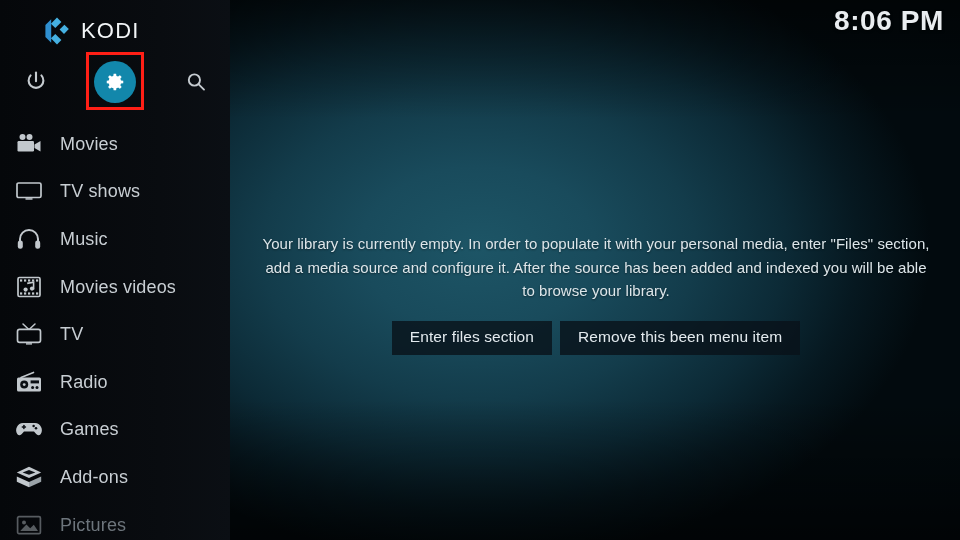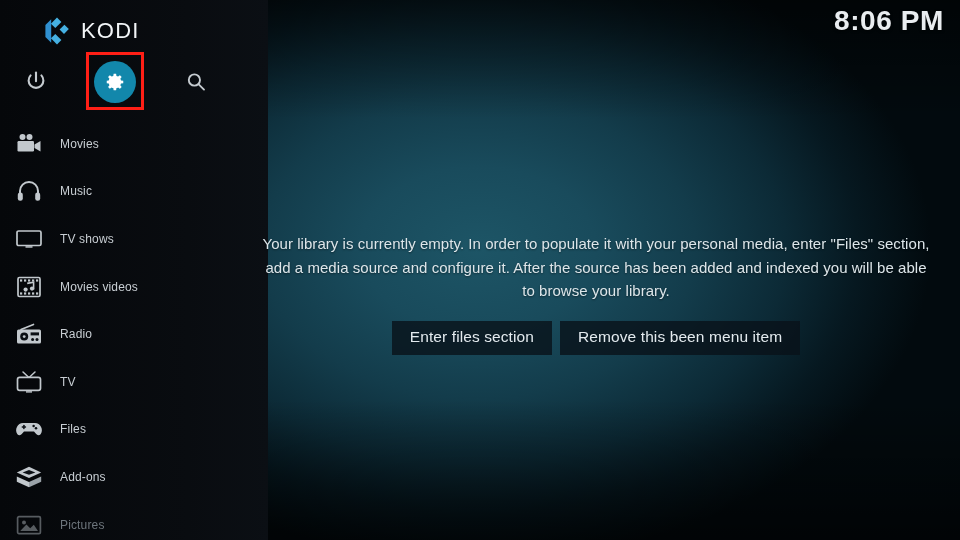--- a/index.html
+++ b/index.html
@@ -19,21 +19,21 @@
       #02080c;
   }
   #content-background:after{
     content:"";position:absolute;inset:0;
     background:linear-gradient(to bottom, rgba(0,0,0,0.55) 0%, rgba(0,0,0,0) 22%, rgba(0,0,0,0) 74%, rgba(0,0,0,0.6) 100%);
     pointer-events:none;
   }
 
   
   #sidebar{
-    position:absolute;left:0;top:0;width:268px;height:540px;
+    position:absolute;left:0;top:0;width:230px;height:540px;
     background:linear-gradient(to right,#05070a 0%,#090c10 70%,#0b0f14 100%);
   }
 
   #brand{position:absolute;left:42px;top:14px;display:flex;align-items:center;height:34px;}
   #brand .logo{width:30px;height:30px;position:relative;display:block;}
   #brand .word{
     margin-left:9px;color:#f2f5f7;font-size:22px;letter-spacing:1.2px;
     font-family:"Liberation Sans", sans-serif;font-weight:400;line-height:1;
   }
 
@@ -63,21 +63,21 @@
   #main-menu{position:absolute;left:0;top:120px;width:230px;}
   .menu-item{
     position:relative;height:47.6px;display:flex;align-items:center;
     padding-left:12px;box-sizing:border-box;
   }
   .menu-item .mi-icon{
     width:34px;height:30px;display:flex;align-items:center;justify-content:center;
     flex:0 0 34px;
   }
   .menu-item .mi-label{
-    margin-left:14px;color:#c8ced3;font-size:12px;
+    margin-left:14px;color:#c8ced3;font-size:18px;
     font-family:"Liberation Sans", sans-serif;font-weight:400;
     letter-spacing:0.15px;white-space:nowrap;line-height:1;
   }
   .menu-item.dim .mi-label{color:#6d757c;}
   .menu-item.dim .mi-icon{opacity:0.55;}
   .menu-item svg{display:block;}
 
   
   #clock{
     position:absolute;right:16px;top:7px;
@@ -173,37 +173,37 @@
             <circle cx="14.5" cy="4.0" r="3.0" fill="#c2c8cd"></circle>
             <rect x="2.5" y="8.0" width="16.5" height="10.5" rx="1.2" fill="#c2c8cd"></rect>
             <path d="M19.5 11.5 L25.5 8.0 L25.5 18.5 L19.5 15.0 Z" fill="#c2c8cd"></path>
           </svg>
         </span>
         <span class="mi-label">Movies</span>
       </div>
 
       <div class="menu-item">
         <span class="mi-icon">
+          <svg width="28" height="22" viewBox="0 0 28 22">
+            <rect x="2.0" y="3.0" width="24" height="14.5" rx="1.6" stroke="#c2c8cd" stroke-width="1.7" fill="none"></rect>
+            <rect x="10.5" y="18.2" width="7" height="1.5" fill="#c2c8cd"></rect>
+          </svg>
+        </span>
+        <span class="mi-label">TV shows</span>
+      </div>
+
+      <div class="menu-item">
+        <span class="mi-icon">
           <svg width="26" height="24" viewBox="0 0 26 24">
             <path d="M4.0 16.0 L4.0 12.0 A9 9 0 0 1 22.0 12.0 L22.0 16.0" stroke="#c2c8cd" stroke-width="2.0" fill="none" stroke-linecap="round"></path>
             <rect x="1.8" y="13.4" width="5.0" height="8.4" rx="2.3" fill="#c2c8cd"></rect>
             <rect x="19.2" y="13.4" width="5.0" height="8.4" rx="2.3" fill="#c2c8cd"></rect>
           </svg>
         </span>
         <span class="mi-label">Music</span>
-      </div>
-
-      <div class="menu-item">
-        <span class="mi-icon">
-          <svg width="28" height="22" viewBox="0 0 28 22">
-            <rect x="2.0" y="3.0" width="24" height="14.5" rx="1.6" stroke="#c2c8cd" stroke-width="1.7" fill="none"></rect>
-            <rect x="10.5" y="18.2" width="7" height="1.5" fill="#c2c8cd"></rect>
-          </svg>
-        </span>
-        <span class="mi-label">TV shows</span>
       </div>
 
       <div class="menu-item">
         <span class="mi-icon">
           <svg width="26" height="24" viewBox="0 0 26 24">
             <rect x="2.0" y="2.5" width="22" height="19" rx="1.4" stroke="#c2c8cd" stroke-width="1.7" fill="none"></rect>
             <g fill="#c2c8cd">
               <rect x="4.0" y="4.4" width="2.2" height="2.2"></rect>
               <rect x="8.0" y="4.4" width="2.2" height="2.2"></rect>
               <rect x="12.0" y="4.4" width="2.2" height="2.2"></rect>
@@ -219,55 +219,55 @@
             <circle cx="9.6" cy="14.6" r="2.1" fill="#c2c8cd"></circle>
             <circle cx="16.0" cy="13.6" r="2.1" fill="#c2c8cd"></circle>
           </svg>
         </span>
         <span class="mi-label">Movies videos</span>
       </div>
 
       <div class="menu-item">
         <span class="mi-icon">
           <svg width="28" height="24" viewBox="0 0 28 24">
+            <path d="M8.0 2.0 L13.6 7.2" stroke="#c2c8cd" stroke-width="1.5" stroke-linecap="round" fill="none"></path>
+            <path d="M20.0 2.0 L14.4 7.2" stroke="#c2c8cd" stroke-width="1.5" stroke-linecap="round" fill="none"></path>
+            <rect x="2.5" y="7.4" width="23" height="13" rx="2.2" stroke="#c2c8cd" stroke-width="1.7" fill="none"></rect>
+            <rect x="11.0" y="21.2" width="6" height="1.4" fill="#c2c8cd"></rect>
+          </svg>
+        </span>
+        <span class="mi-label">TV</span>
+      </div>
+
+      <div class="menu-item">
+        <span class="mi-icon">
+          <svg width="28" height="24" viewBox="0 0 28 24">
             <path d="M6.0 7.6 L18.5 2.4" stroke="#c2c8cd" stroke-width="1.6" stroke-linecap="round" fill="none"></path>
             <rect x="2.0" y="7.6" width="24" height="14.0" rx="1.6" fill="#c2c8cd"></rect>
             <circle cx="9.2" cy="14.6" r="4.0" fill="#0b0f14"></circle>
             <circle cx="9.2" cy="14.6" r="1.4" fill="#c2c8cd"></circle>
             <rect x="15.6" y="10.4" width="8.4" height="3.0" fill="#0b0f14"></rect>
             <circle cx="17.6" cy="17.6" r="1.5" fill="#0b0f14"></circle>
             <circle cx="22.0" cy="17.6" r="1.5" fill="#0b0f14"></circle>
           </svg>
         </span>
         <span class="mi-label">Radio</span>
       </div>
 
       <div class="menu-item">
         <span class="mi-icon">
-          <svg width="28" height="24" viewBox="0 0 28 24">
-            <path d="M8.0 2.0 L13.6 7.2" stroke="#c2c8cd" stroke-width="1.5" stroke-linecap="round" fill="none"></path>
-            <path d="M20.0 2.0 L14.4 7.2" stroke="#c2c8cd" stroke-width="1.5" stroke-linecap="round" fill="none"></path>
-            <rect x="2.5" y="7.4" width="23" height="13" rx="2.2" stroke="#c2c8cd" stroke-width="1.7" fill="none"></rect>
-            <rect x="11.0" y="21.2" width="6" height="1.4" fill="#c2c8cd"></rect>
-          </svg>
-        </span>
-        <span class="mi-label">TV</span>
-      </div>
-
-      <div class="menu-item">
-        <span class="mi-icon">
           <svg width="28" height="20" viewBox="0 0 28 20">
             <path d="M8.0 4.0 L20.0 4.0 A7.2 7.2 0 0 1 25.6 15.2 A2.8 2.8 0 0 1 21.2 15.0 L19.0 12.4 L9.0 12.4 L6.8 15.0 A2.8 2.8 0 0 1 2.4 15.2 A7.2 7.2 0 0 1 8.0 4.0 Z" fill="#c2c8cd"></path>
             <rect x="6.6" y="7.2" width="4.6" height="1.5" rx="0.7" fill="#0b0f14"></rect>
             <rect x="8.15" y="5.65" width="1.5" height="4.6" rx="0.7" fill="#0b0f14"></rect>
             <circle cx="18.6" cy="6.9" r="1.25" fill="#0b0f14"></circle>
             <circle cx="21.0" cy="9.2" r="1.25" fill="#0b0f14"></circle>
           </svg>
         </span>
-        <span class="mi-label">Files</span>
+        <span class="mi-label">Games</span>
       </div>
 
       <div class="menu-item">
         <span class="mi-icon">
           <svg width="28" height="24" viewBox="0 0 28 24">
             <path d="M14 1.8 L26.2 7.4 L14 13.0 L1.8 7.4 Z" fill="#c2c8cd"></path>
             <path d="M14 5.0 L20.4 7.4 L14 9.8 L7.6 7.4 Z" fill="#0b0f14"></path>
             <path d="M1.8 11.6 L14 17.0 L14 22.2 L1.8 16.8 Z" fill="#c2c8cd"></path>
             <path d="M26.2 11.6 L14 17.0 L14 22.2 L26.2 16.8 Z" fill="#9ba3a9"></path>
           </svg>

